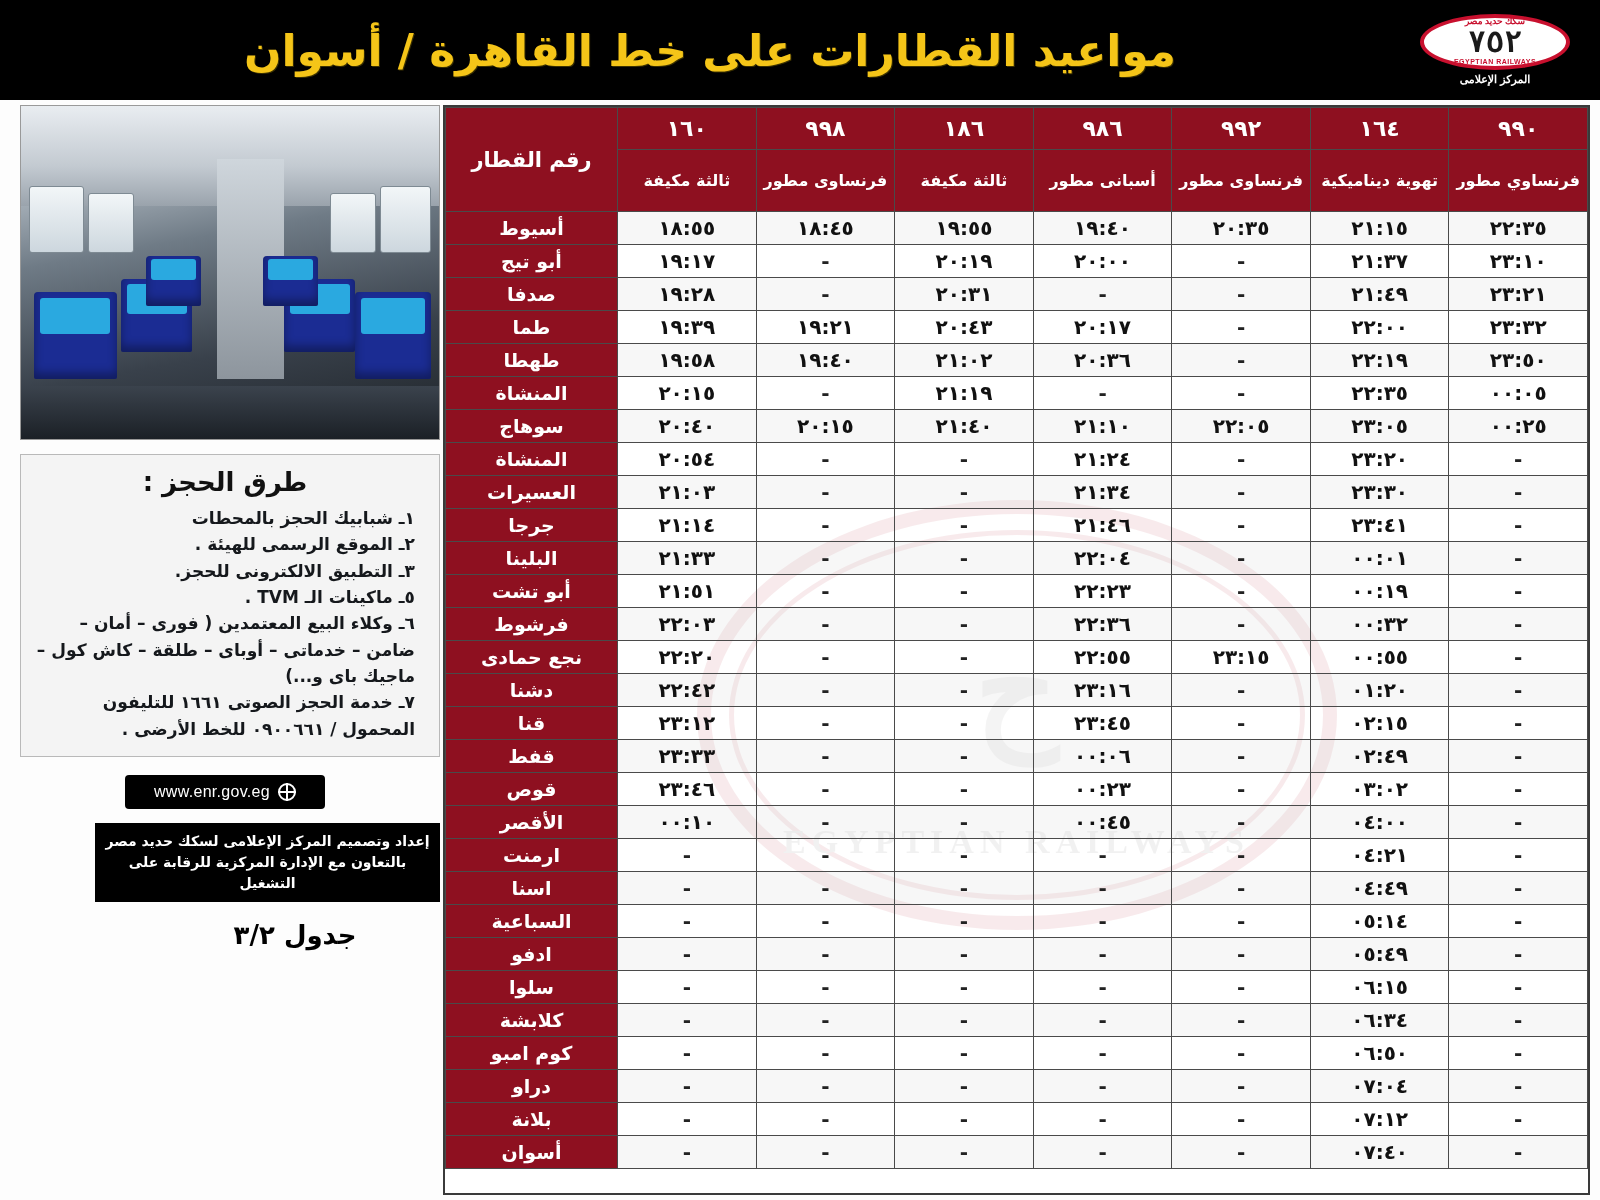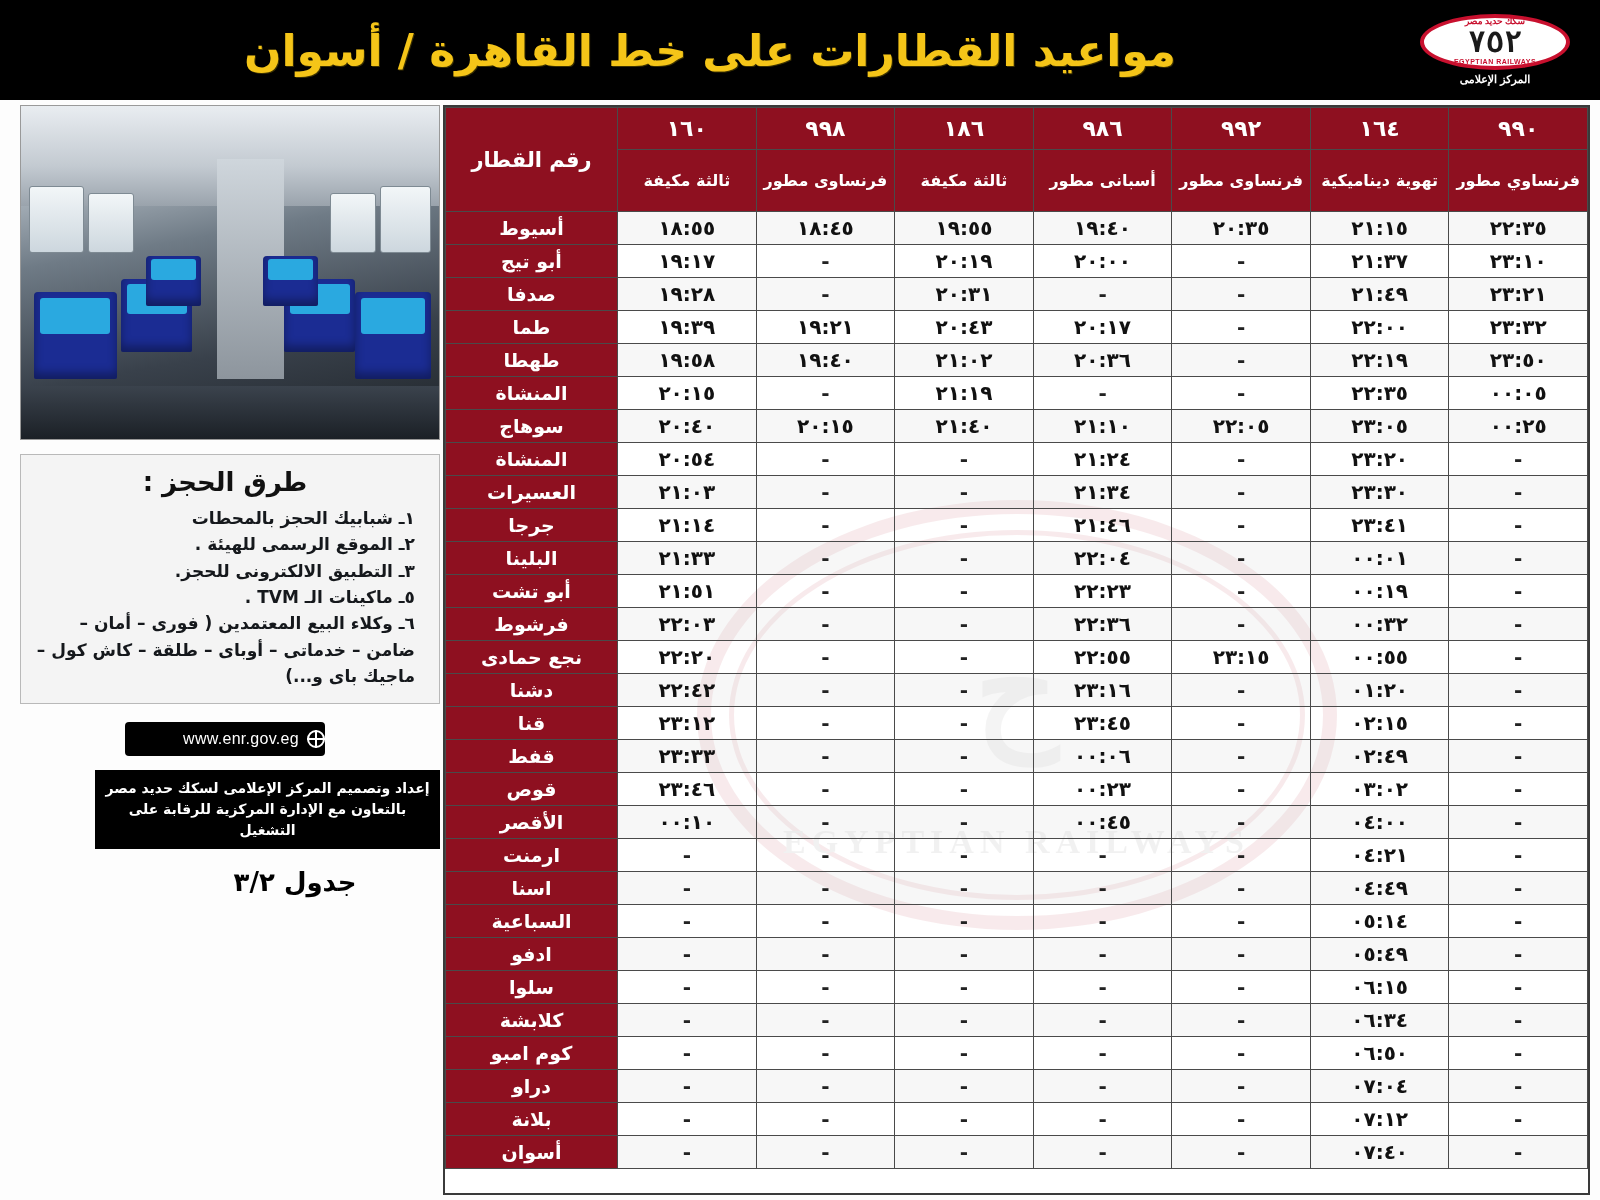--- a/index.html
+++ b/index.html
@@ -156,21 +156,21 @@
     line-height: 1.55;
     text-align: right;
     font-family: "DejaVu Sans", sans-serif;
   }
 
   .site-chip {
     margin: 18px auto 0 auto;
     width: 200px; height: 34px;
     background: #000000;
     border-radius: 4px;
-    display: flex; align-items: center; 
+    display: flex; align-items: center; justify-content: center;
     gap: 8px;
   }
   .site-chip .globe {
     width: 18px; height: 18px; border-radius: 50%;
     border: 2px solid #ffffff;
     position: relative;
     flex: 0 0 18px;
   }
   .site-chip .globe::before {
     content: ""; position: absolute; left: 50%; top: -2px;
@@ -361,20 +361,21 @@
     </div>
 
     <div class="booking-box">
       <div class="booking-title">طرق الحجز :</div>
       <ul class="booking-list">
         <li>١ـ شبابيك الحجز بالمحطات</li>
         <li>٢ـ الموقع الرسمى للهيئة .</li>
         <li>٣ـ التطبيق الالكترونى للحجز.</li>
         <li>٥ـ ماكينات الـ TVM .</li>
         <li>٦ـ وكلاء البيع المعتمدين ( فورى – أمان – ضامن – خدماتى – أوباى – طلقة – كاش كول – ماجيك باى و...)</li>
+        <li>٧ـ خدمة الحجز الصوتى ١٦٦١ للتليفون المحمول / ٠٩٠٠٦٦١ للخط الأرضى .</li>
       </ul>
     </div>
 
     <div class="site-chip">
       <span class="globe"></span>
       <span class="url">www.enr.gov.eg</span>
     </div>
 
     <div class="credit-box">
       <div>إعداد وتصميم المركز الإعلامى لسكك حديد مصر</div>

